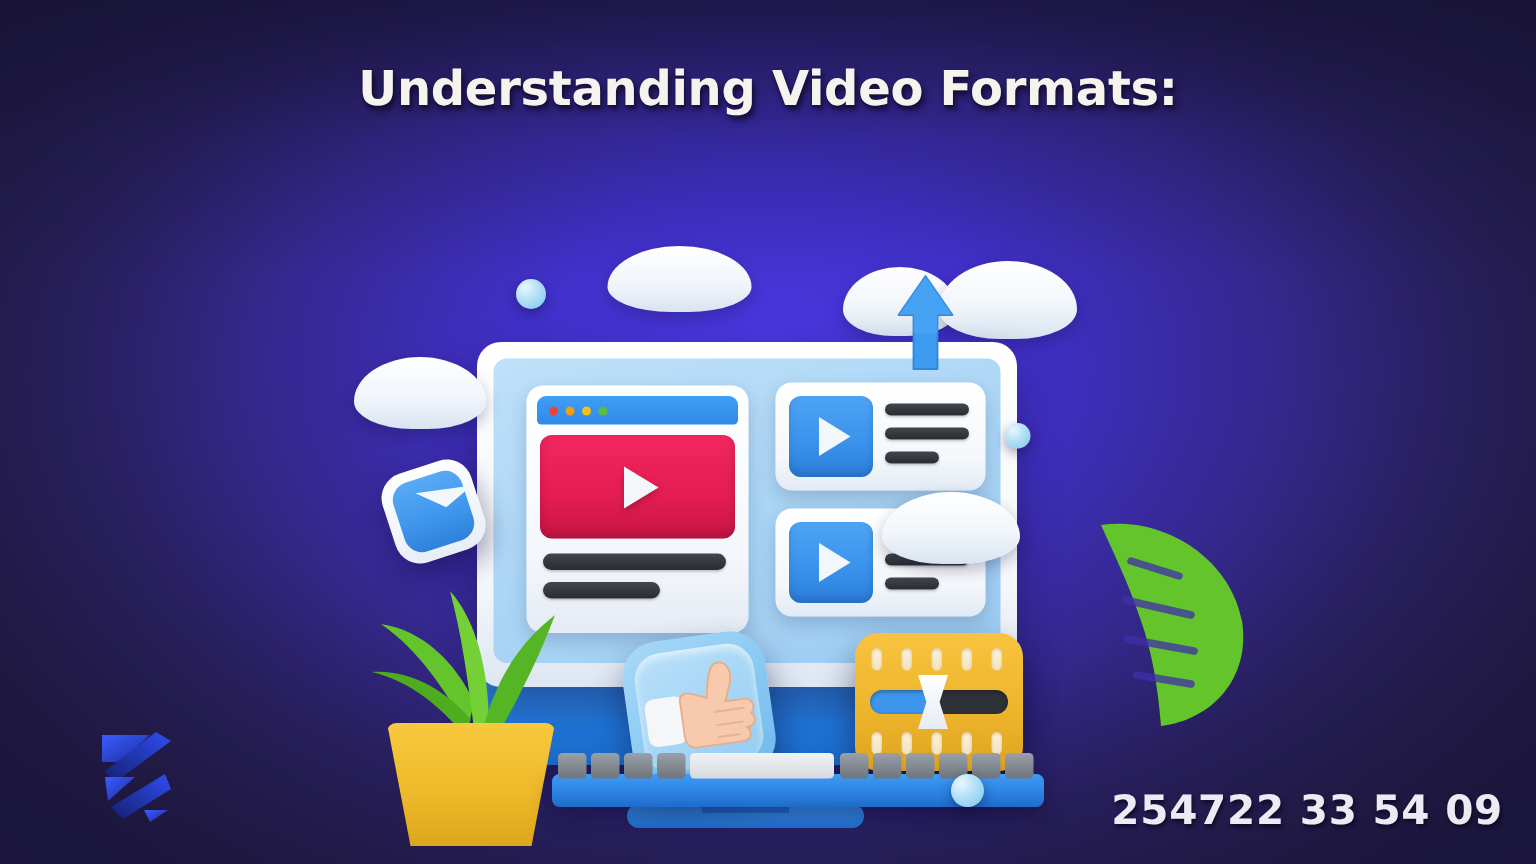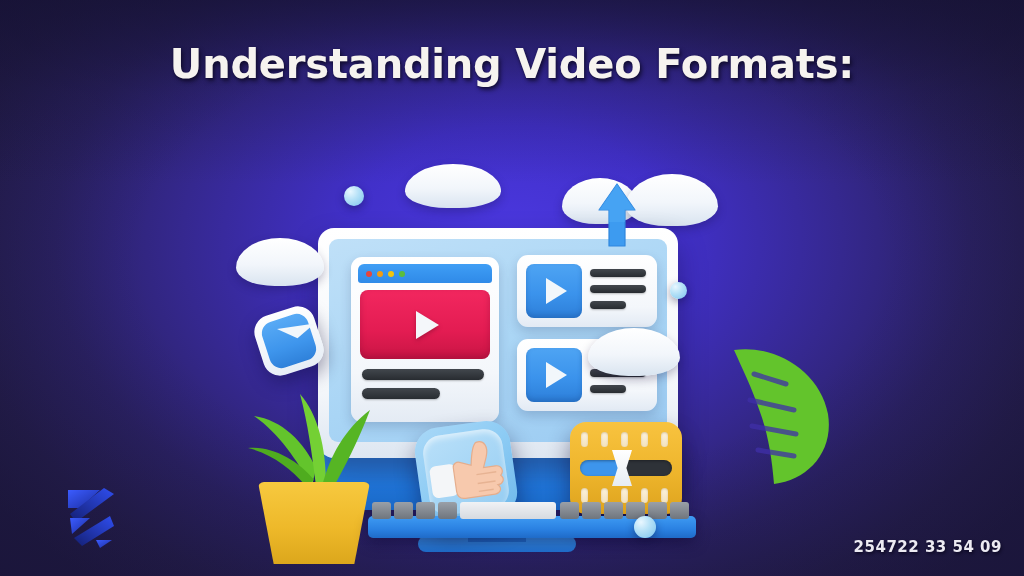--- a/index.html
+++ b/index.html
@@ -39,21 +39,21 @@
   .title-wrap {
     position: absolute;
     top: 38px;
     left: 0;
     right: 0;
     text-align: center;
     z-index: 40;
   }
   .title-line {
     color: #f6f3ef;
-    font-size: 40px;
+    font-size: 32px;
     font-weight: 700;
     letter-spacing: -0.2px;
     line-height: 1.32;
     text-shadow: 2px 3px 4px rgba(12,8,34,0.72), 0 1px 2px rgba(12,8,34,0.5);
     white-space: nowrap;
   }
 
   
   .scene {
     position: absolute;
@@ -333,21 +333,21 @@
     height: 70px;
     z-index: 45;
   }
 
   
   .watermark {
     position: absolute;
     right: 22px;
     bottom: 20px;
     color: #eceaf2;
-    font-size: 15px;
+    font-size: 27px;
     font-weight: 700;
     letter-spacing: 0.5px;
     text-shadow: 1px 2px 3px rgba(10,6,30,0.8);
     z-index: 45;
   }
 </style>
 </head>
 <body>
 
 <div id="stage">

